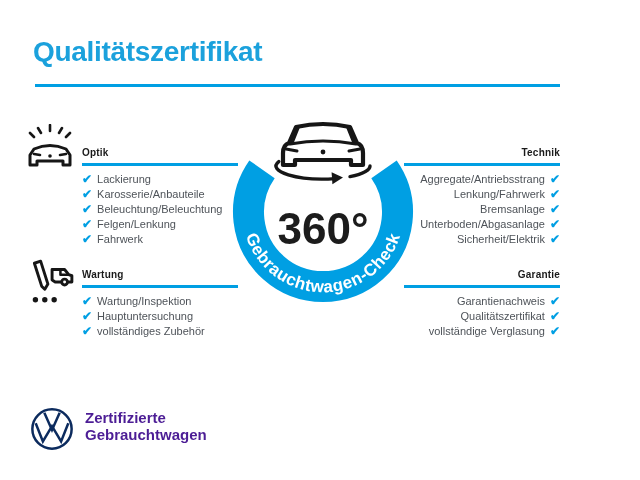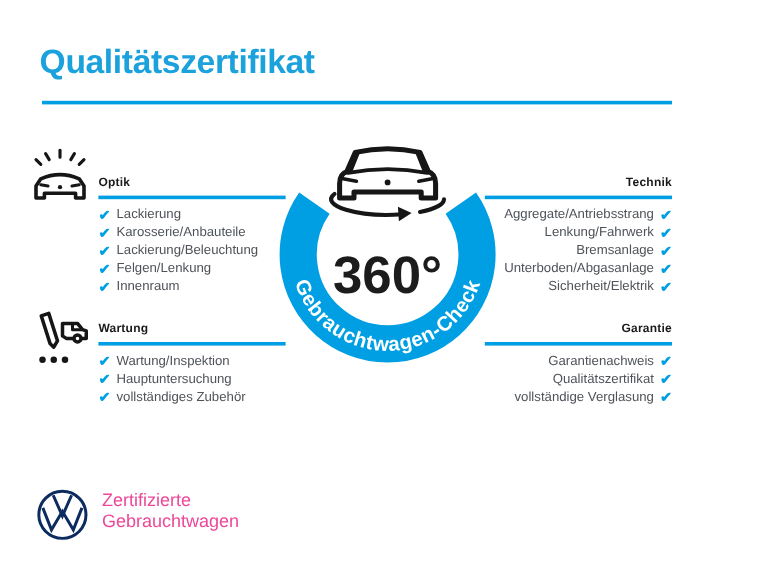--- a/index.html
+++ b/index.html
@@ -24,22 +24,22 @@
   .items{margin-top:7px;display:flex;flex-direction:column;gap:3px;}
   .check-item{display:flex;align-items:center;gap:5px;font-size:11px;line-height:12px;color:#4e5359;}
   .section.right .check-item{flex-direction:row-reverse;}
   .check-item .check{color:#009fe3;font-weight:bold;font-size:12px;line-height:12px;}
 
   #center-graphic{position:absolute;left:223px;top:112px;width:200px;height:200px;}
   .ring-text{font-family:"Liberation Sans",sans-serif;font-size:17px;font-weight:bold;
              fill:#ffffff;letter-spacing:0.5px;}
   .degrees{font-family:"Liberation Sans",sans-serif;font-size:44px;font-weight:bold;fill:#1c1c1c;}
 
-  .footer-text{position:absolute;left:85px;top:409px;font-size:15px;font-weight:normal;
-               color:#ec4899;line-height:17px;}
+  .footer-text{position:absolute;left:85px;top:409px;font-size:15px;font-weight:bold;
+               color:#4c1d95;line-height:17px;}
   #footer-logo{position:absolute;left:29px;top:406px;}
 </style>
 </head>
 <body>
 
 <div class="canvas">
 
   <div class="title">Qualitätszertifikat</div>
   <div class="title-rule"></div>
 
@@ -117,29 +117,29 @@
         <div class="check-item">
           <span class="check">✔</span>
           <span class="label">Lackierung</span>
         </div>
         <div class="check-item">
           <span class="check">✔</span>
           <span class="label">Karosserie/Anbauteile</span>
         </div>
         <div class="check-item">
           <span class="check">✔</span>
-          <span class="label">Lackierung/Beleuchtung</span>
+          <span class="label">Beleuchtung/Beleuchtung</span>
         </div>
         <div class="check-item">
           <span class="check">✔</span>
           <span class="label">Felgen/Lenkung</span>
         </div>
         <div class="check-item">
           <span class="check">✔</span>
-          <span class="label">Innenraum</span>
+          <span class="label">Fahrwerk</span>
         </div>
       </div>
   </div>
 
   <div class="section right" id="sec-technik">
     <h2>Technik</h2>
     <div class="items">
         <div class="check-item">
           <span class="check">✔</span>
           <span class="label">Aggregate/Antriebsstrang</span>

